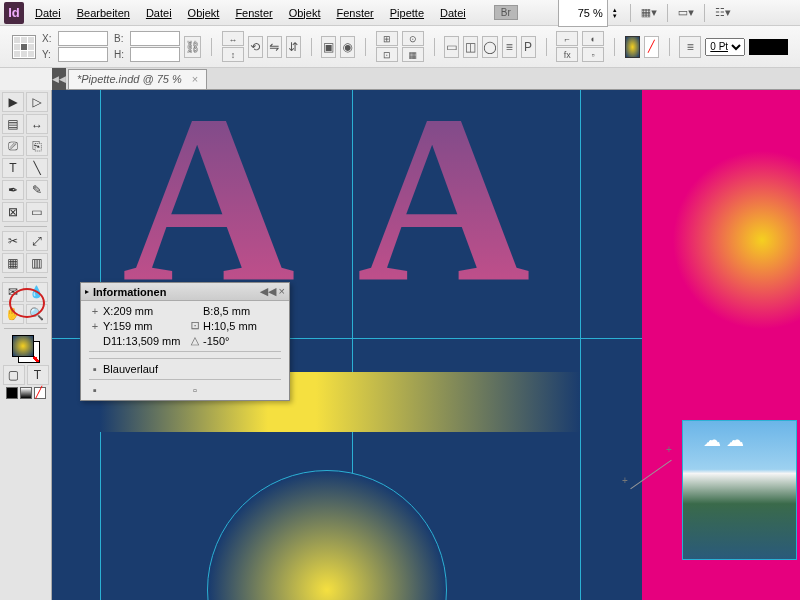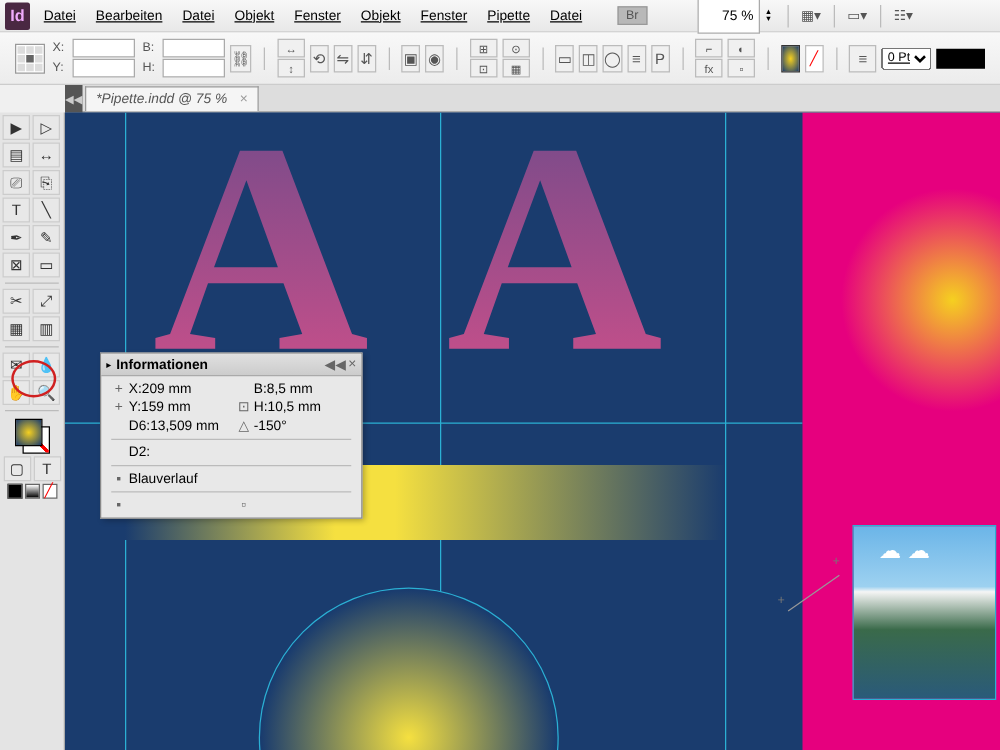--- a/index.html
+++ b/index.html
@@ -291,31 +291,27 @@
     <div class="row">
         <span class="ic">+</span>
         <span>Y:159 mm</span>
       </div>
     <div class="row">
         <span class="ic">⊡</span>
         <span>H:10,5 mm</span>
       </div>
     <div class="row">
         <span class="ic"></span>
-        <span>D6:13,509 mm</span>
+        <span>D11:13,509 mm</span>
       </div>
     <div class="row">
         <span class="ic">△</span>
         <span>-150°</span>
       </div>
     <div class="info-sep"></div>
-    <div class="row" style="grid-column:1/3">
-        <span class="ic"></span>
-        <span>D2:</span>
-      </div>
     <div class="info-sep"></div>
     <div class="row" style="grid-column:1/3">
         <span class="ic">▪</span>
         <span>Blauverlauf</span>
       </div>
     <div class="info-sep"></div>
     <div class="row">
         <span class="ic">▪</span>
       </div>
     <div class="row">

